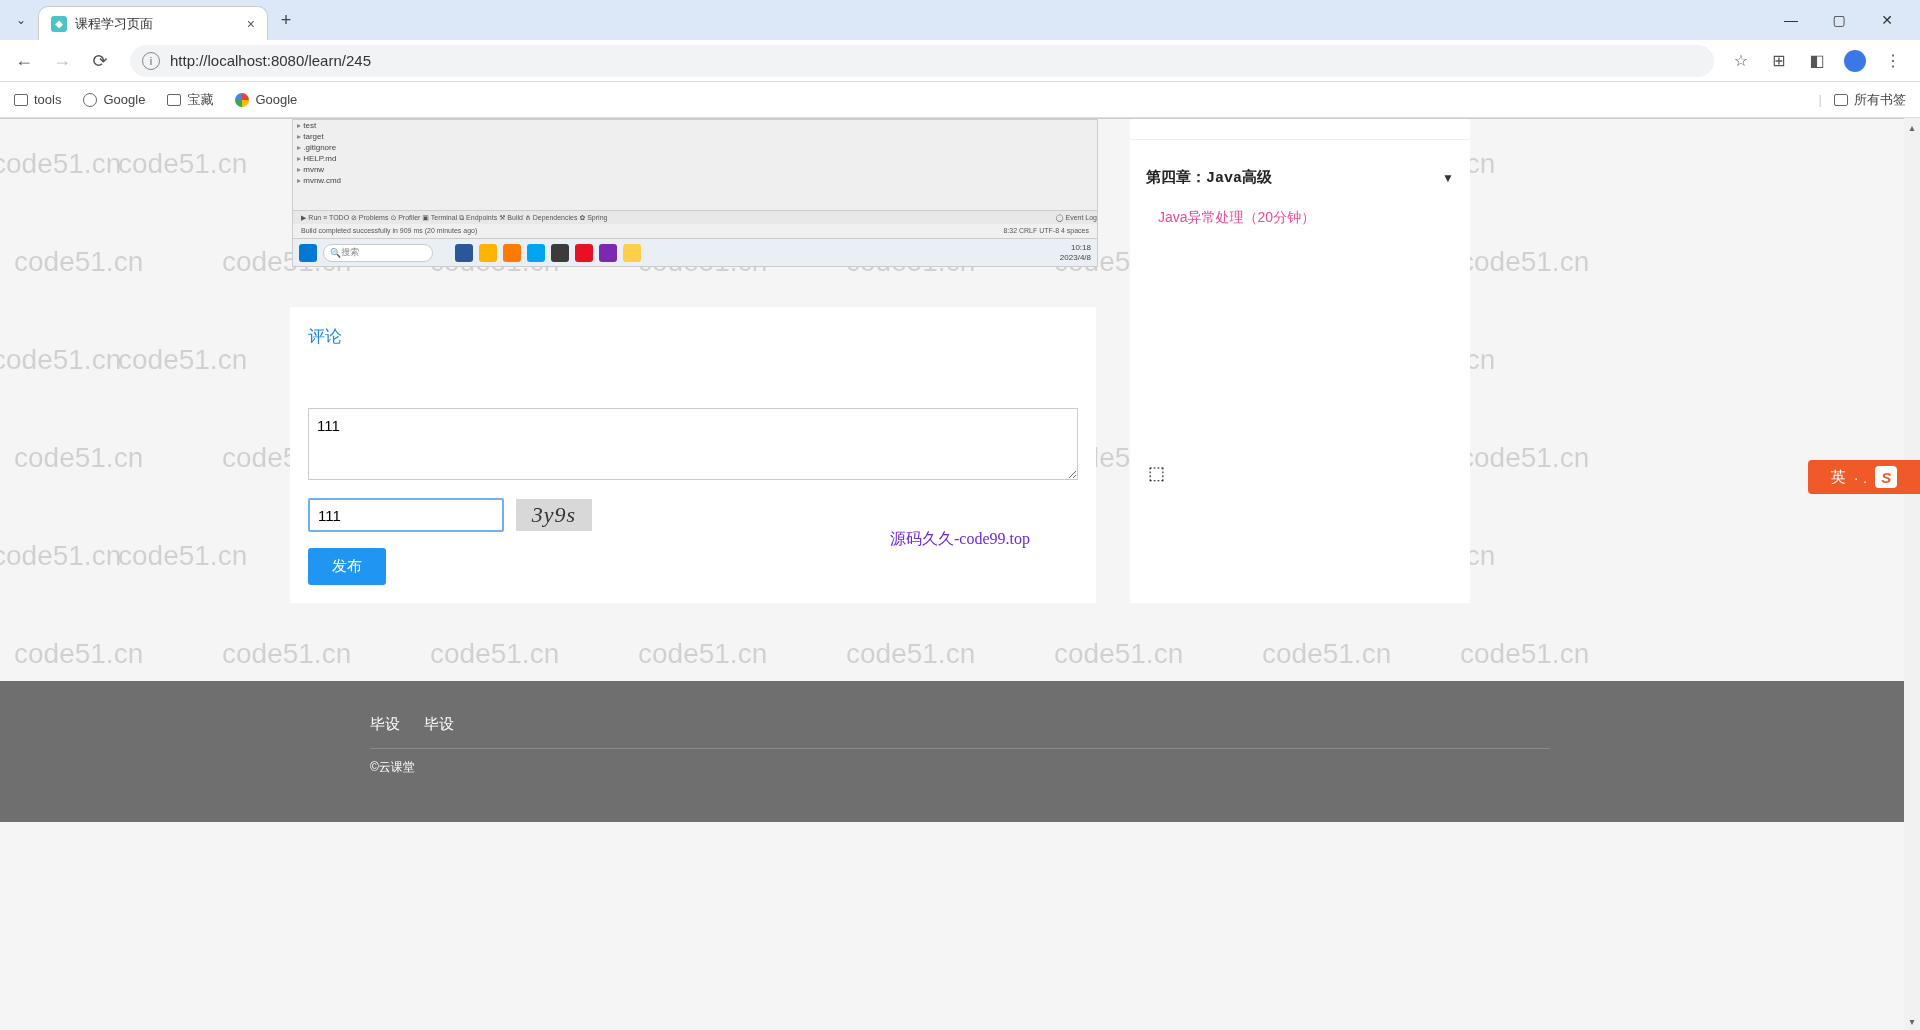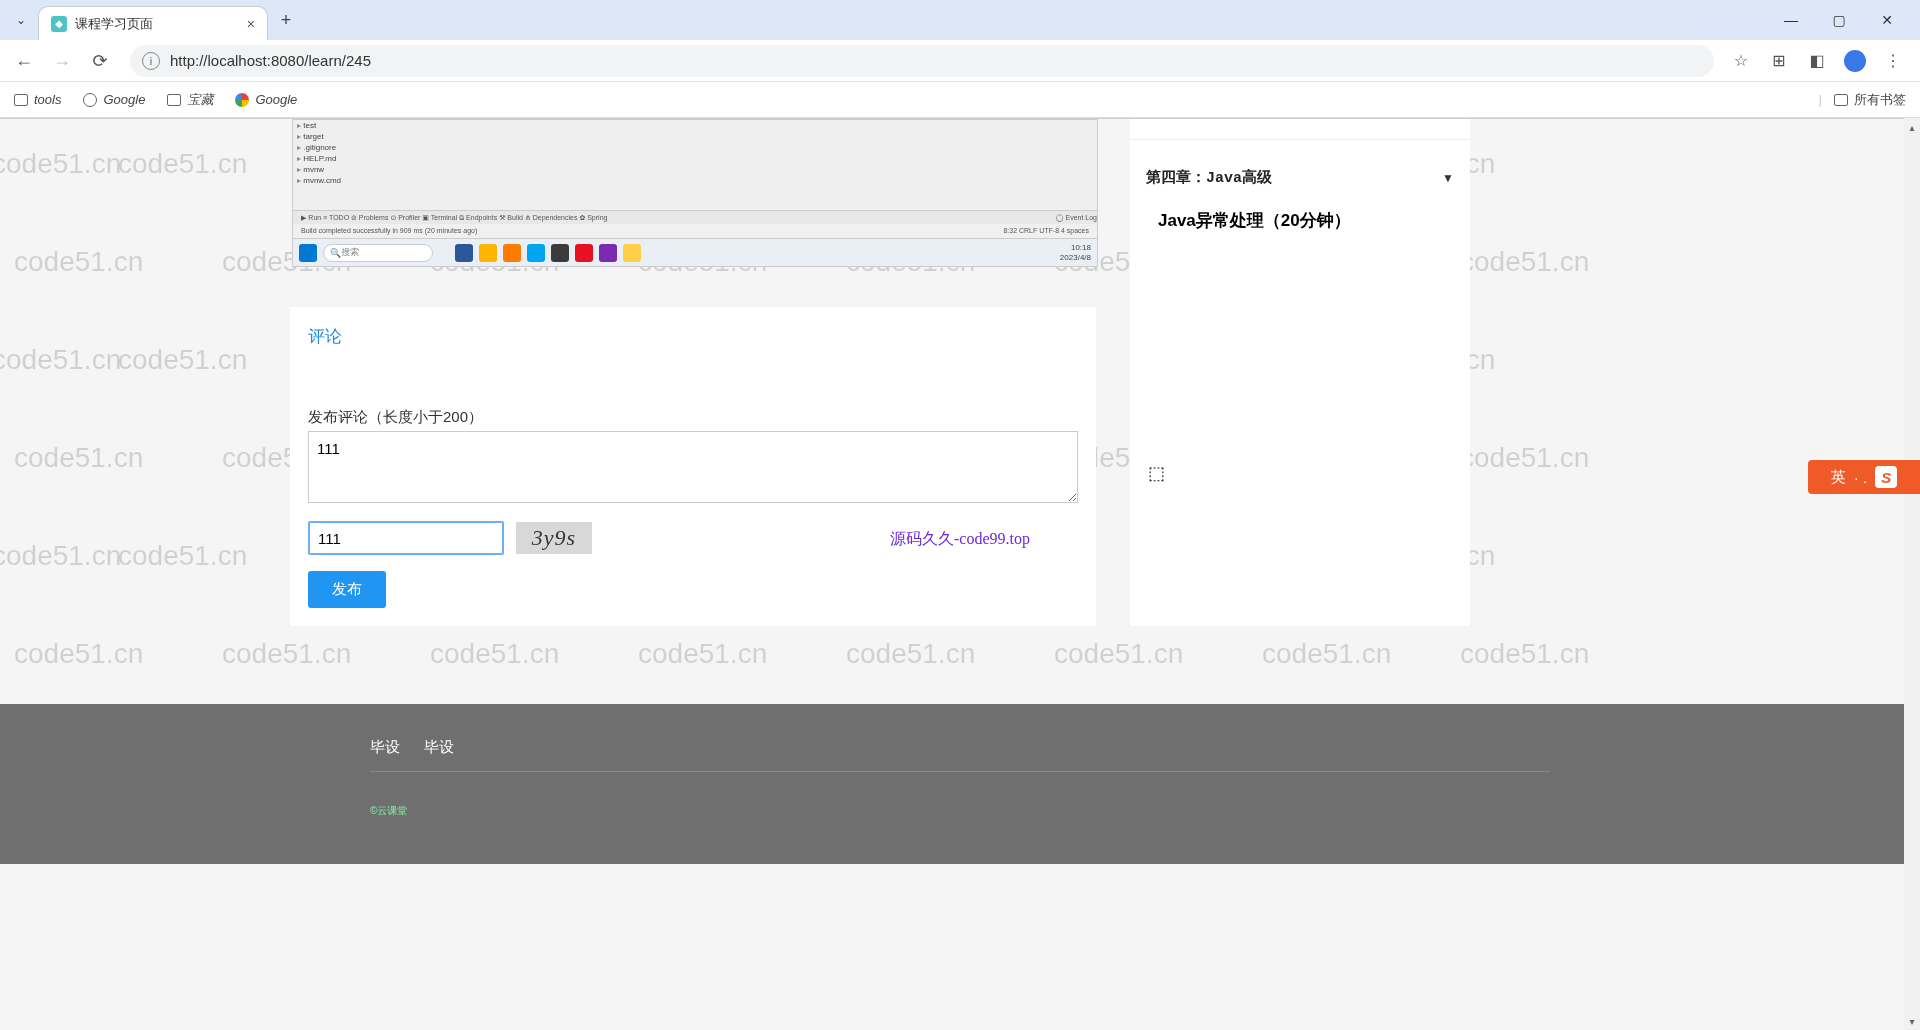--- a/index.html
+++ b/index.html
@@ -28,21 +28,21 @@
     .nav-btn { width: 28px; height: 28px; display:flex; align-items:center; justify-content:center; color:#555; font-size:18px; }
     .nav-btn.disabled { color: #bbb; }
     .url-bar { flex:1; display:flex; align-items:center; height: 32px; background:#f1f3f4; border-radius:16px; padding: 0 12px; gap:10px; margin: 0 6px; }
     .url-i-icon { width:18px; height:18px; border:1px solid #888; border-radius:50%; display:flex; align-items:center; justify-content:center; font-size:11px; color:#666; }
     .url-text { font-size: 15px; color:#333; }
     .address-right { display:flex; gap:16px; align-items:center; color:#555; font-size:16px; padding-right:6px;}
     .ext-icon { width:22px; height:22px; display:flex; align-items:center; justify-content:center; }
     .avatar { width:22px; height:22px; border-radius:50%; background:#3b78e7; }
 
     .bookmark-row { display:flex; align-items:center; height:36px; background:#fff; padding: 0 14px; gap: 22px; border-bottom:1px solid #ddd; font-size:13px; color:#444;}
-    .bookmark-item { display:flex; align-items:center; gap:6px;font-style:italic; }
+    .bookmark-item { display:flex; align-items:center; gap:6px; }
     .folder-ic { width:14px; height:12px; border:1px solid #666; border-radius:2px; }
     .g-icon { width:14px; height:14px; border-radius:50%; background: conic-gradient(#ea4335 0 90deg,#fbbc05 90deg 180deg,#34a853 180deg 270deg,#4285f4 270deg 360deg);}
     .globe-ic { width:14px; height:14px; border:1px solid #666; border-radius:50%; }
     .bookmark-right { margin-left:auto; display:flex; align-items:center; gap:6px; color:#444; }
     .bm-sep { color:#ccc; margin-right:6px; }
 
     
     .page-area { position: relative; z-index: 1; height: calc(1030px - 40px - 42px - 36px); overflow: hidden; }
 
     .content-wrap { width: 1340px; margin: 0 auto; display:flex; gap: 30px; padding-top:0; }
@@ -64,27 +64,27 @@
     .ta-overlay { position:absolute; left:50%; transform:translateX(-50%); top:410px; font-size:16px; color:#6d28d9; font-family: SimSun, serif;}
     .captcha-row { display:flex; gap:12px; margin-top:14px; align-items:center;}
     .captcha-input { width:196px; height:34px; border:2px solid #6cb1f5; outline:none; padding:0 8px; font-size:15px; border-radius:2px;}
     .captcha-img { width:76px; height:32px; background:#d8d8d8; display:flex; align-items:center; justify-content:center; font-size:22px; font-style:italic; color:#333; font-family: Georgia, serif; letter-spacing:1px;}
     .publish-btn { margin-top:16px; background:#2095f2; color:#fff; border:none; padding:9px 24px; font-size:15px; border-radius:3px; cursor:pointer;}
 
     .right-col { width: 340px; background:#fff; margin-top:0; padding-bottom:20px;}
     .chapter-head { display:flex; align-items:center; justify-content:space-between; padding:28px 16px 12px; border-top:1px solid #eee;}
     .chapter-title { font-size:15px; font-weight:600; color:#222;font-family:Liberation Mono, monospace;}
     .chapter-arrow { font-size:12px; color:#333;}
-    .lesson-item { padding:10px 28px; font-size:17px; color:#000000;font-weight:bold;}
+    .lesson-item { padding:10px 28px; font-size:14px; color:#ec4899;}
 
     
     .footer { position:relative; z-index:1; background:#6f6f6f; color:#fff; margin-top:78px; padding: 34px 0 46px;}
     .footer-inner { width:1180px; margin:0 auto;}
     .footer-links { display:flex; gap:24px; font-size:15px; padding-bottom:14px; border-bottom:1px solid #888;}
-    .footer-copy { font-size:10px; margin-top:32px; color:#86efac;}
+    .footer-copy { font-size:12px; margin-top:10px; color:#ffffff;}
 
     
     .ime-bar { position:absolute; right:0; top:460px; z-index:5; background:#f05a28; color:#fff; height:34px; width:112px; display:flex; align-items:center; justify-content:center; gap:8px; font-size:15px; border-radius:4px 0 0 4px;}
     .ime-s { width:22px; height:22px; background:#fff; color:#f05a28; border-radius:4px; display:flex; align-items:center; justify-content:center; font-weight:bold; font-style:italic;}
 
     
     .page-scrollbar { position:absolute; right:0; top:118px; bottom:0; width:16px; background:#f1f1f1; z-index:3;}
     .page-scrollbar-arrow { position:absolute; left:0; right:0; height:18px; display:flex; align-items:center; justify-content:center; font-size:10px; color:#666;}
 
     
@@ -259,21 +259,20 @@
         <div class="tb-item" style="background:#ffcf48"></div>
         <div style="margin-left:auto; font-size:8px; text-align:right; line-height:10px; color:#444">
           <div>10:18</div>
           <div>2023/4/8</div>
         </div>
       </div>
 
       <div class="comment-box">
         <div class="comment-tab">评论</div>
         <div class="comment-label"></div>
-        <div class="comment-label">发布评论（长度小于200）</div>
         <textarea class="comment-textarea" value="111" style="">111</textarea>
         <div class="captcha-row">
           <input class="captcha-input" value="111" style="">
           <div class="captcha-img">3y9s</div>
         </div>
         <button class="publish-btn">发布</button>
       </div>
     </div>
 
     <div class="right-col">

